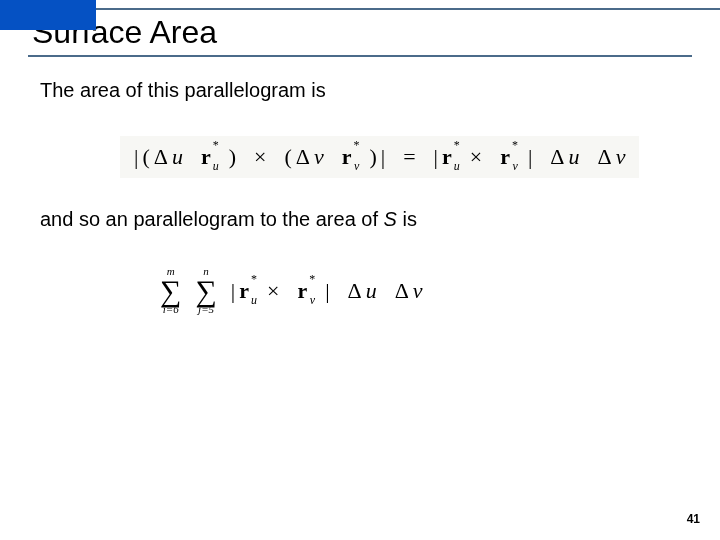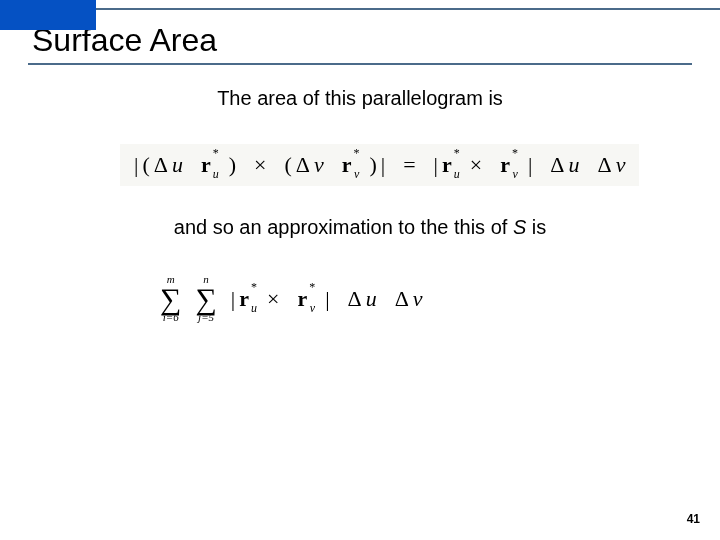--- a/index.html
+++ b/index.html
@@ -2,24 +2,24 @@
 <html><head>
 <meta charset="utf-8">
 <style>
   * { margin: 0; padding: 0; box-sizing: border-box; }
   html, body { width: 720px; height: 540px; background: #fff; font-family: Arial, Helvetica, sans-serif; color: #000; }
   .slide { position: relative; width: 720px; height: 540px; }
   .header-area { position: relative; padding-top: 8px; }
   .blue-block { position: absolute; top: 0; left: 0; width: 96px; height: 30px; background: #0551c3; }
   .blue-shadow { position: absolute; top: 8px; left: 8px; width: 96px; height: 30px; background: #c8d3e3; z-index: -1; }
   .top-rule { border: 0; border-top: 2px solid #4b6b8a; margin-left: 62px; margin-right: 0; }
-  .title { font-size: 32px; font-weight: 400; padding-left: 32px; margin-top: 12px; letter-spacing: 0; }
+  .title { font-size: 32px; font-weight: 400; padding-left: 32px; margin-top: 4px; letter-spacing: 0; }
   .second-rule { border: 0; border-top: 2px solid #4b6b8a; margin-left: 28px; margin-right: 28px; margin-top: 4px; }
   .body { padding: 22px 40px 0 40px; font-size: 20px; }
-  .para { margin-bottom: 26px; text-align: center; }
+  .para { margin-bottom: 26px; }
   .eq-wrap { margin: 8px 0 30px 80px; background: #f7f7f4; display: inline-block; padding: 8px 14px; }
   .eq-wrap.plain { background: transparent; margin-left: 120px; padding: 0; }
   .math { font-family: "Times New Roman", Times, serif; font-size: 22px; white-space: nowrap; display: flex; align-items: center; gap: 4px; }
   .rstar { display: inline-block; position: relative; }
   .rstar .base { font-weight: 700; }
   .rstar .st { position: absolute; top: -6px; right: -8px; font-size: 12px; }
   .rstar .sb { position: absolute; bottom: -4px; right: -8px; font-size: 12px; font-style: italic; }
   .pad { display: inline-block; width: 10px; }
   .italic { font-style: italic; }
   .dsum { display: inline-flex; align-items: center; gap: 2px; margin-right: 10px; }
@@ -78,21 +78,21 @@
         <span class="pad"></span>
         <span>Δ</span>
           <span class="italic">u</span>
         <span class="pad"></span>
         <span>Δ</span>
           <span class="italic">v</span>
       </div>
     </div>
 
     <p class="para">
-      <span>and so an approximation to the this of </span><span class="italic">S</span><span> is</span>
+      <span>and so an parallelogram to the area of </span><span class="italic">S</span><span> is</span>
     </p>
 
     <div class="eq-wrap plain">
       <div class="math">
         <span class="dsum">
           <span class="sumcol">
             <span class="lim">m</span>
             <span class="sigma">∑</span>
             <span class="lim">i=6</span>
           </span>

